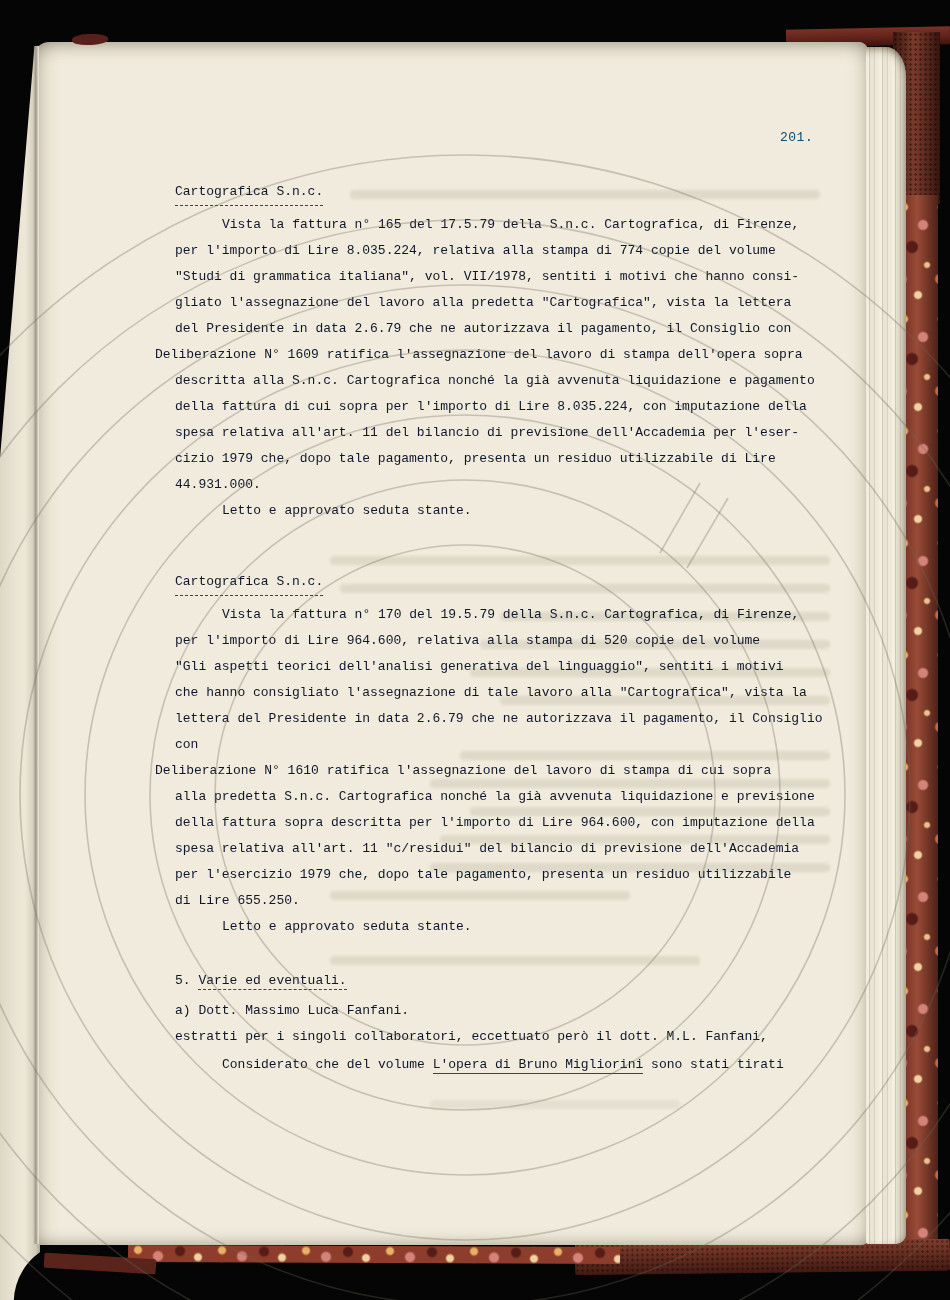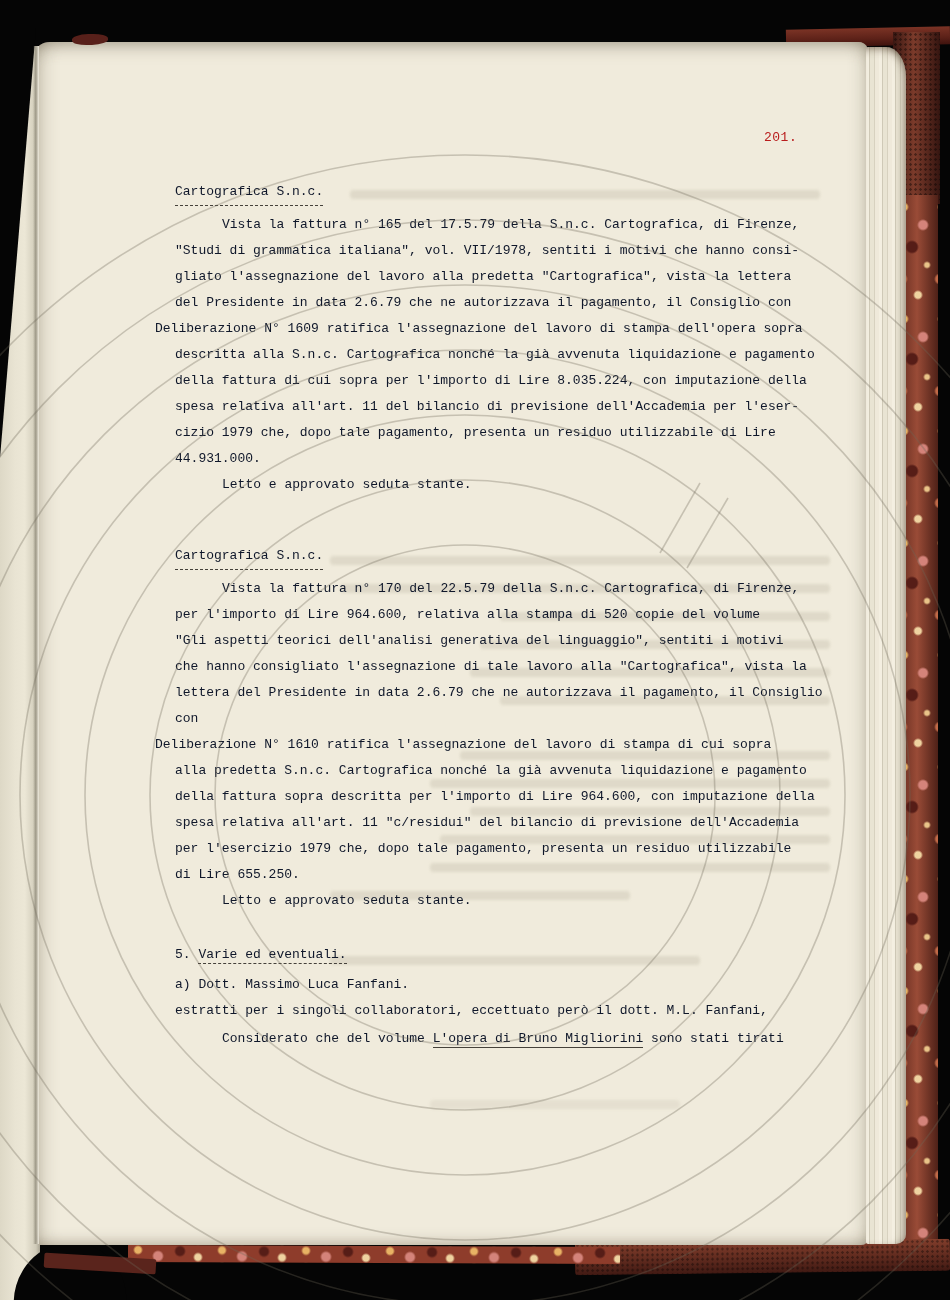--- a/index.html
+++ b/index.html
@@ -66,22 +66,22 @@
     background-image:
       radial-gradient(circle at 10px 5px,#e8b264 0 3px,transparent 5px),
       radial-gradient(circle at 30px 11px,#d4837a 0 4px,transparent 6px),
       radial-gradient(circle at 52px 6px,#561d17 0 4px,transparent 6px),
       radial-gradient(circle at 70px 12px,#efd3a0 0 3px,transparent 5px);
     background-size:84px 17px;}
   .bottom-left-red{position:absolute;left:44px;top:1256px;width:112px;height:15px;z-index:3;
     background:#5a241c;transform:rotate(3.5deg);border-radius:2px;}
 
   
-  .page-number{position:absolute;left:728px;top:88px;z-index:6;
-    font-size:13px;color:#b91c1c;letter-spacing:.5px;}
+  .page-number{position:absolute;left:744px;top:88px;z-index:6;
+    font-size:13px;color:#0c4a6e;letter-spacing:.5px;}
   .content{position:absolute;left:139px;top:138px;width:690px;z-index:6;
     font-size:13px;color:#0f172a;}
   .ln{height:26px;line-height:26px;white-space:pre;}
   .ind{margin-left:47px;}
   .out{margin-left:-20px;font-family:Liberation Mono, monospace;}
   .heading{height:26px;line-height:24px;margin:0 0 6px 0;}
   .heading span{display:inline-block;border-bottom:1.4px dashed #45413a;padding-bottom:1px;}
   .h2{margin-top:46px;}
   .varie-head{margin-top:28px;}
   .item-a{margin-top:4px;}
@@ -131,40 +131,41 @@
     <div class="ghost" style="left:294px;top:849px;width:300px"></div>
     <div class="ghost" style="left:294px;top:914px;width:370px"></div>
     <div class="ghost f" style="left:394px;top:1058px;width:250px"></div>
 
     <div class="page-number">201.</div>
 
     <div class="content">
 
       <div class="heading"><span>Cartografica S.n.c.</span></div>
       <div class="ln ind">Vista la fattura n° 165 del 17.5.79 della S.n.c. Cartografica, di Firenze,</div>
+      <div class="ln">per l'importo di Lire 8.035.224, relativa alla stampa di 774 copie del volume</div>
       <div class="ln">"Studi di grammatica italiana", vol. VII/1978, sentiti i motivi che hanno consi-</div>
       <div class="ln">gliato l'assegnazione del lavoro alla predetta "Cartografica", vista la lettera</div>
       <div class="ln">del Presidente in data 2.6.79 che ne autorizzava il pagamento, il Consiglio con</div>
       <div class="ln out">Deliberazione N° 1609 ratifica l'assegnazione del lavoro di stampa dell'opera sopra</div>
       <div class="ln">descritta alla S.n.c. Cartografica nonché la già avvenuta liquidazione e pagamento</div>
       <div class="ln">della fattura di cui sopra per l'importo di Lire 8.035.224, con imputazione della</div>
       <div class="ln">spesa relativa all'art. 11 del bilancio di previsione dell'Accademia per l'eser-</div>
       <div class="ln">cizio 1979 che, dopo tale pagamento, presenta un residuo utilizzabile di Lire</div>
       <div class="ln">44.931.000.</div>
       <div class="ln ind">Letto e approvato seduta stante.</div>
 
       <div class="heading h2"><span>Cartografica S.n.c.</span></div>
-      <div class="ln ind">Vista la fattura n° 170 del 22.5.79 della S.n.c. Cartografica, di Firenze,</div>
+      <div class="ln ind">Vista la fattura n° 170 del 19.5.79 della S.n.c. Cartografica, di Firenze,</div>
       <div class="ln">per l'importo di Lire 964.600, relativa alla stampa di 520 copie del volume</div>
       <div class="ln">"Gli aspetti teorici dell'analisi generativa del linguaggio", sentiti i motivi</div>
       <div class="ln">che hanno consigliato l'assegnazione di tale lavoro alla "Cartografica", vista la</div>
       <div class="ln">lettera del Presidente in data 2.6.79 che ne autorizzava il pagamento, il Consiglio</div>
       <div class="ln">con</div>
       <div class="ln out">Deliberazione N° 1610 ratifica l'assegnazione del lavoro di stampa di cui sopra</div>
-      <div class="ln">alla predetta S.n.c. Cartografica nonché la già avvenuta liquidazione e pagamento</div>
+      <div class="ln">alla predetta S.n.c. Cartografica nonché la già avvenuta liquidazione e previsione</div>
       <div class="ln">della fattura sopra descritta per l'importo di Lire 964.600, con imputazione della</div>
       <div class="ln">spesa relativa all'art. 11 "c/residui" del bilancio di previsione dell'Accademia</div>
       <div class="ln">per l'esercizio 1979 che, dopo tale pagamento, presenta un residuo utilizzabile</div>
       <div class="ln">di Lire 655.250.</div>
       <div class="ln ind">Letto e approvato seduta stante.</div>
 
       <div class="ln varie-head"><span>5. </span><span class="u2">Varie ed eventuali.</span></div>
       <div class="ln item-a">a) Dott. Massimo Luca Fanfani.</div>
       <div class="ln">estratti per i singoli collaboratori, eccettuato però il dott. M.L. Fanfani,</div>
       <div class="ln ind considerato"><span>Considerato che del volume </span><span class="u">L'opera di Bruno Migliorini</span><span> sono stati tirati</span></div>

